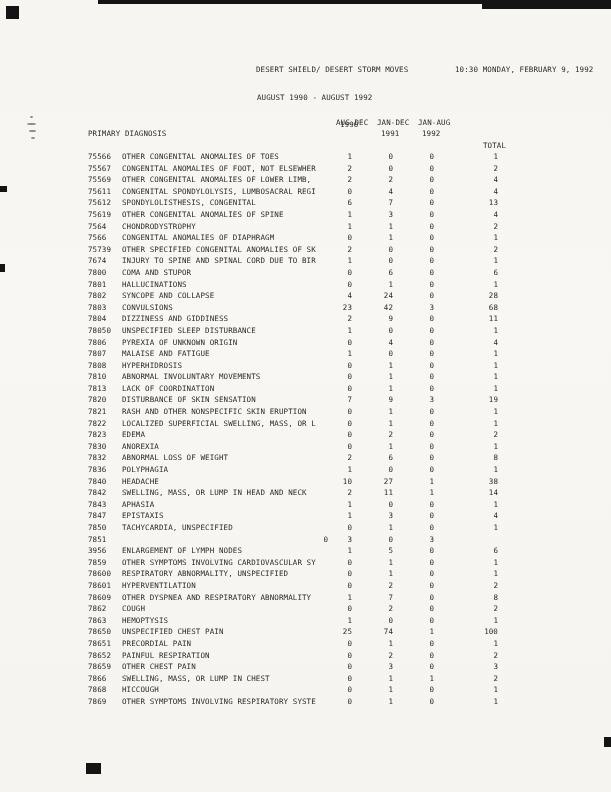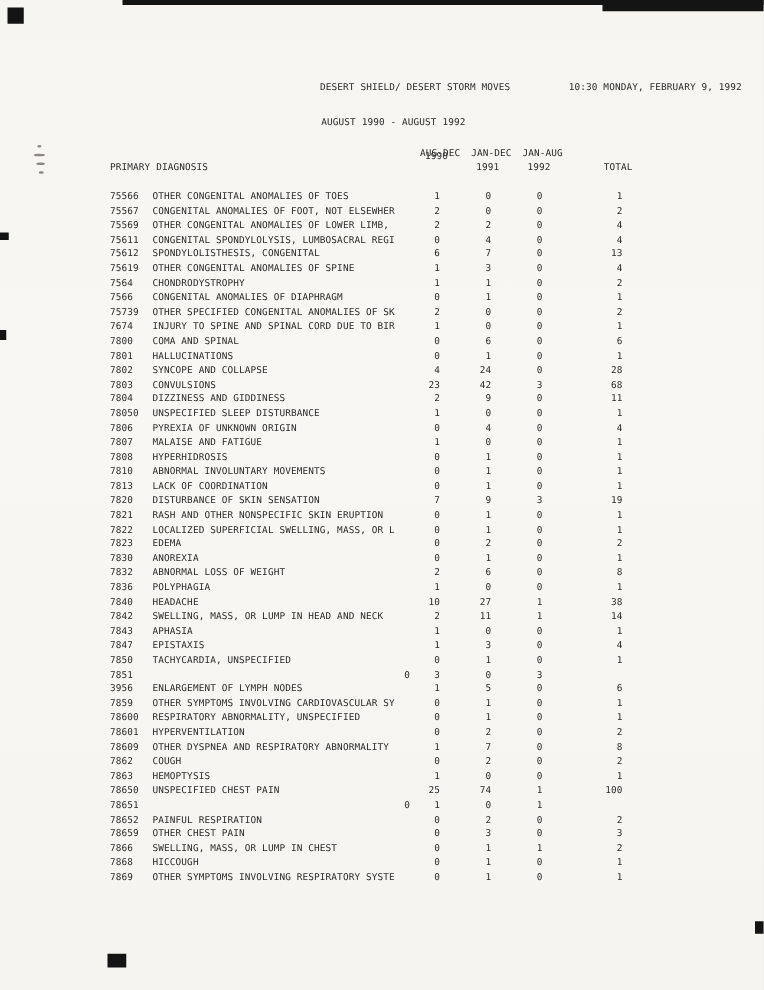--- a/index.html
+++ b/index.html
@@ -69,21 +69,21 @@
   <div class="txt" style="left:455px;top:65px;">10:30 MONDAY, FEBRUARY 9, 1992</div>
   <div class="txt" style="left:257px;top:93px;">AUGUST 1990 - AUGUST 1992</div>
 
   <div class="txt" style="left:336px;top:118px;">AUG-DEC</div>
   <div class="txt" style="left:377px;top:118px;">JAN-DEC</div>
   <div class="txt" style="left:418px;top:118px;">JAN-AUG</div>
   <div class="txt" style="left:88px;top:129px;">PRIMARY DIAGNOSIS</div>
   <div class="txt" style="left:340px;top:120px;">1990</div>
   <div class="txt" style="left:381px;top:129px;">1991</div>
   <div class="txt" style="left:422px;top:129px;">1992</div>
-  <div class="txt" style="left:483px;top:129px;text-align:right;">TOTAL</div>
+  <div class="txt" style="left:483px;top:141px;text-align:right;">TOTAL</div>
 
   <div class="tbl">
     <div class="row">
       <span class="cell">75566</span>
       <span class="cell">OTHER CONGENITAL ANOMALIES OF TOES</span>
       <span class="cell num">1</span>
       <span class="cell num">0</span>
       <span class="cell num">0</span>
       <span class="cell num">1</span>
     </div>
@@ -164,21 +164,21 @@
       <span class="cell">7674</span>
       <span class="cell">INJURY TO SPINE AND SPINAL CORD DUE TO BIR</span>
       <span class="cell num">1</span>
       <span class="cell num">0</span>
       <span class="cell num">0</span>
       <span class="cell num">1</span>
     </div>
 
     <div class="row">
       <span class="cell">7800</span>
-      <span class="cell">COMA AND SPINAL</span>
+      <span class="cell">COMA AND STUPOR</span>
       <span class="cell num">0</span>
       <span class="cell num">6</span>
       <span class="cell num">0</span>
       <span class="cell num">6</span>
     </div>
 
     <div class="row">
       <span class="cell">7801</span>
       <span class="cell">HALLUCINATIONS</span>
       <span class="cell num">0</span>
@@ -451,20 +451,21 @@
       <span class="cell">78650</span>
       <span class="cell">UNSPECIFIED CHEST PAIN</span>
       <span class="cell num">25</span>
       <span class="cell num">74</span>
       <span class="cell num">1</span>
       <span class="cell num">100</span>
     </div>
 
     <div class="row">
       <span class="cell">78651</span>
+      <span class="cell">PRECORDIAL PAIN</span>
       <span class="cell num">0</span>
       <span class="cell num">1</span>
       <span class="cell num">0</span>
       <span class="cell num">1</span>
     </div>
 
     <div class="row">
       <span class="cell">78652</span>
       <span class="cell">PAINFUL RESPIRATION</span>
       <span class="cell num">0</span>

